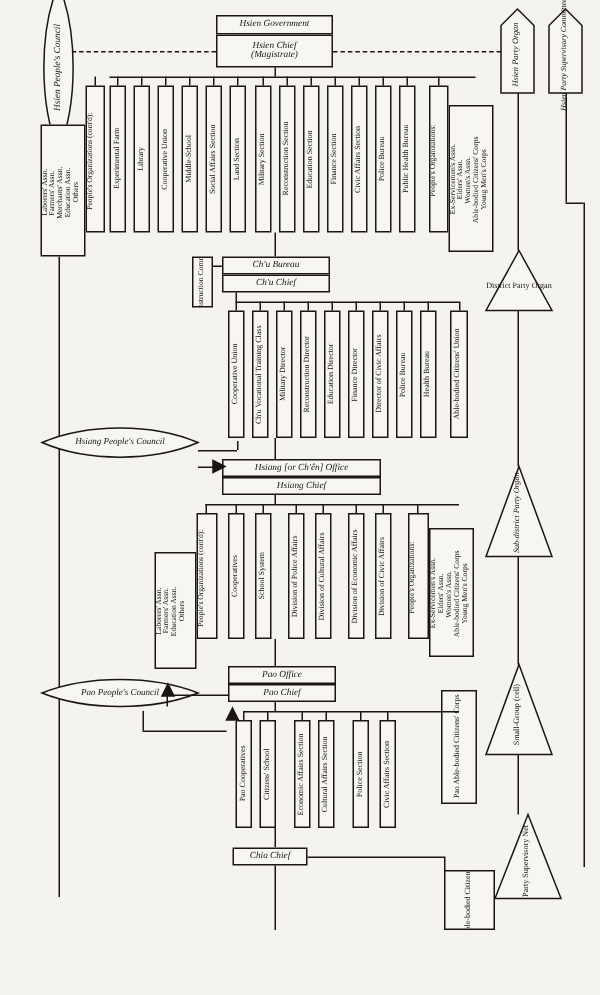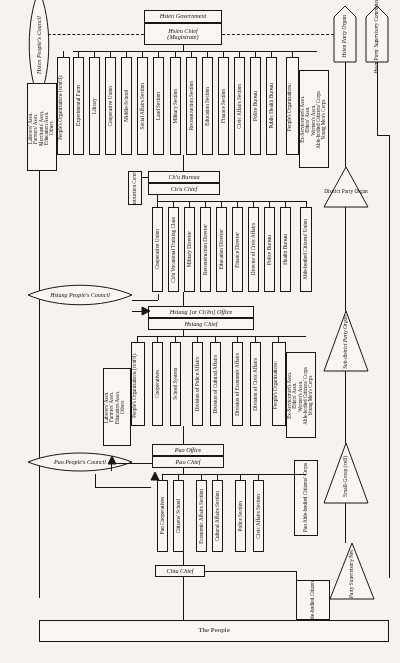--- a/index.html
+++ b/index.html
@@ -454,17 +454,14 @@
 
   <svg class="shape" style="left:330px;top:543px;width:44px;height:56px;" viewBox="0 0 44 56">
     <polygon points="22,0 44,56 0,56"></polygon>
   </svg>
   <div class="shape-label upright" style="left:330px;top:550px;width:44px;height:48px;font-size:5.4px;">
     <span class="rot" style="font-style:normal;">Party Supervisory Net</span>
   </div>
 
   <div class="ln lv" style="left:183px;top:577px;height:43px;"></div>
 
-  <div class="bx" style="left:39px;top:620px;width:350px;height:22px;font-size:7px;">
-    <span>The People</span>
-  </div>
 
 </div>
 
 </body></html>

